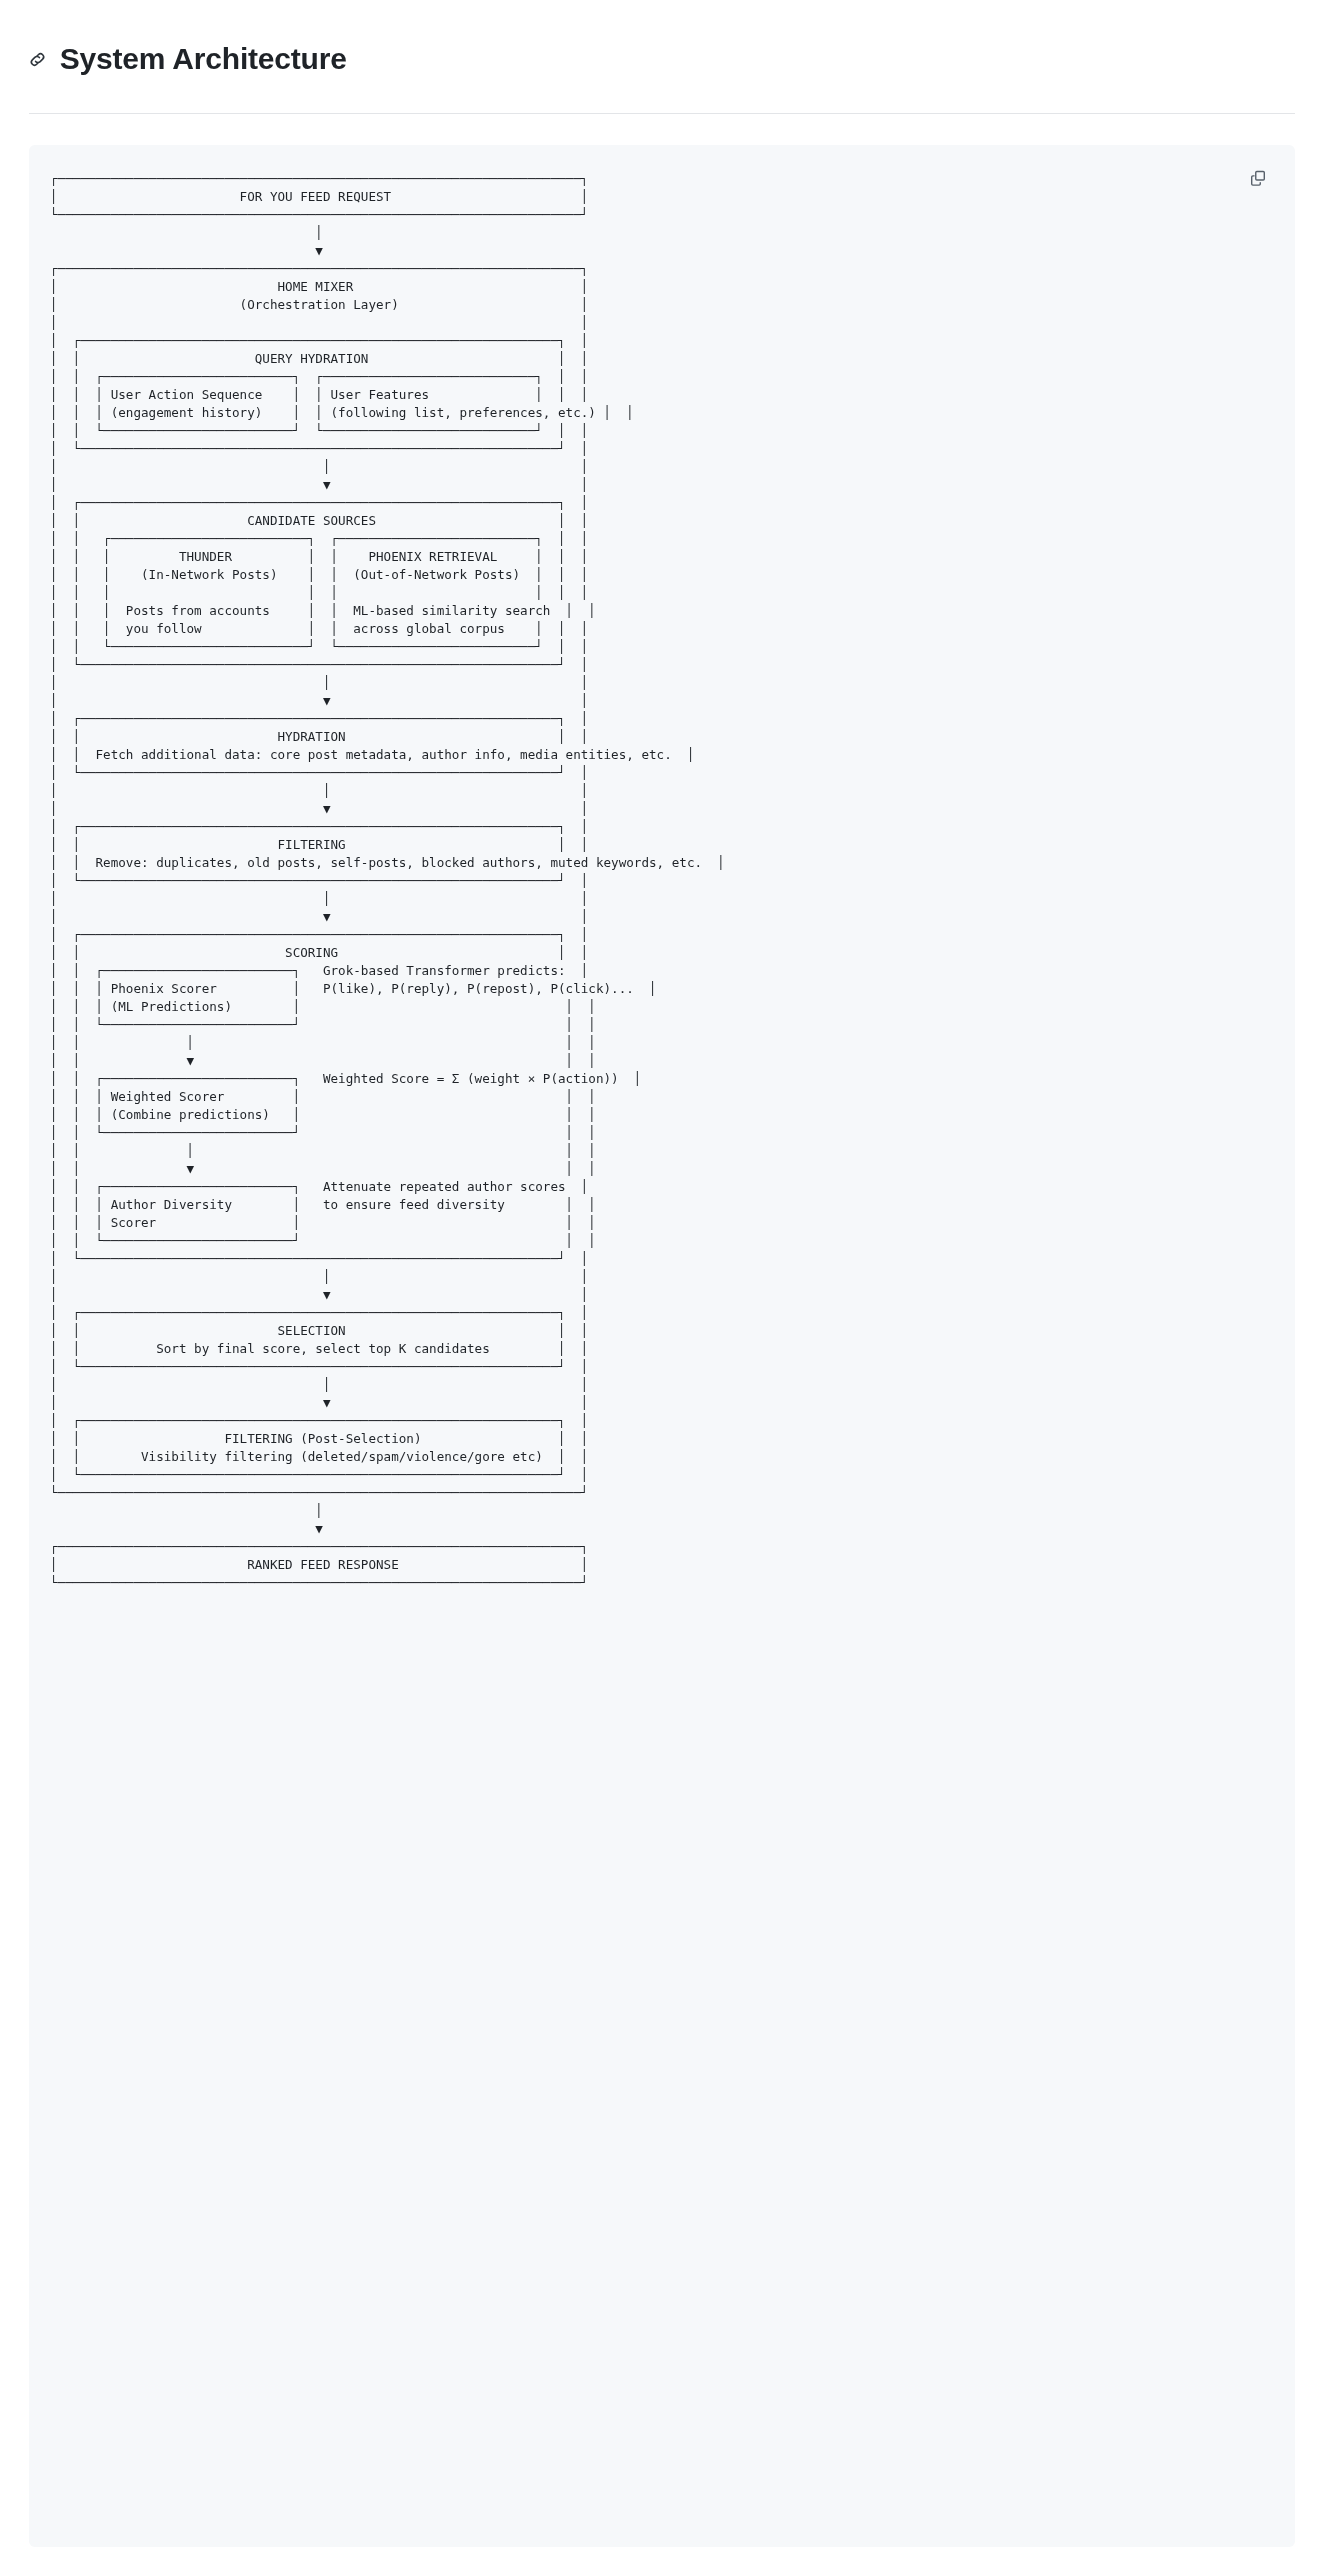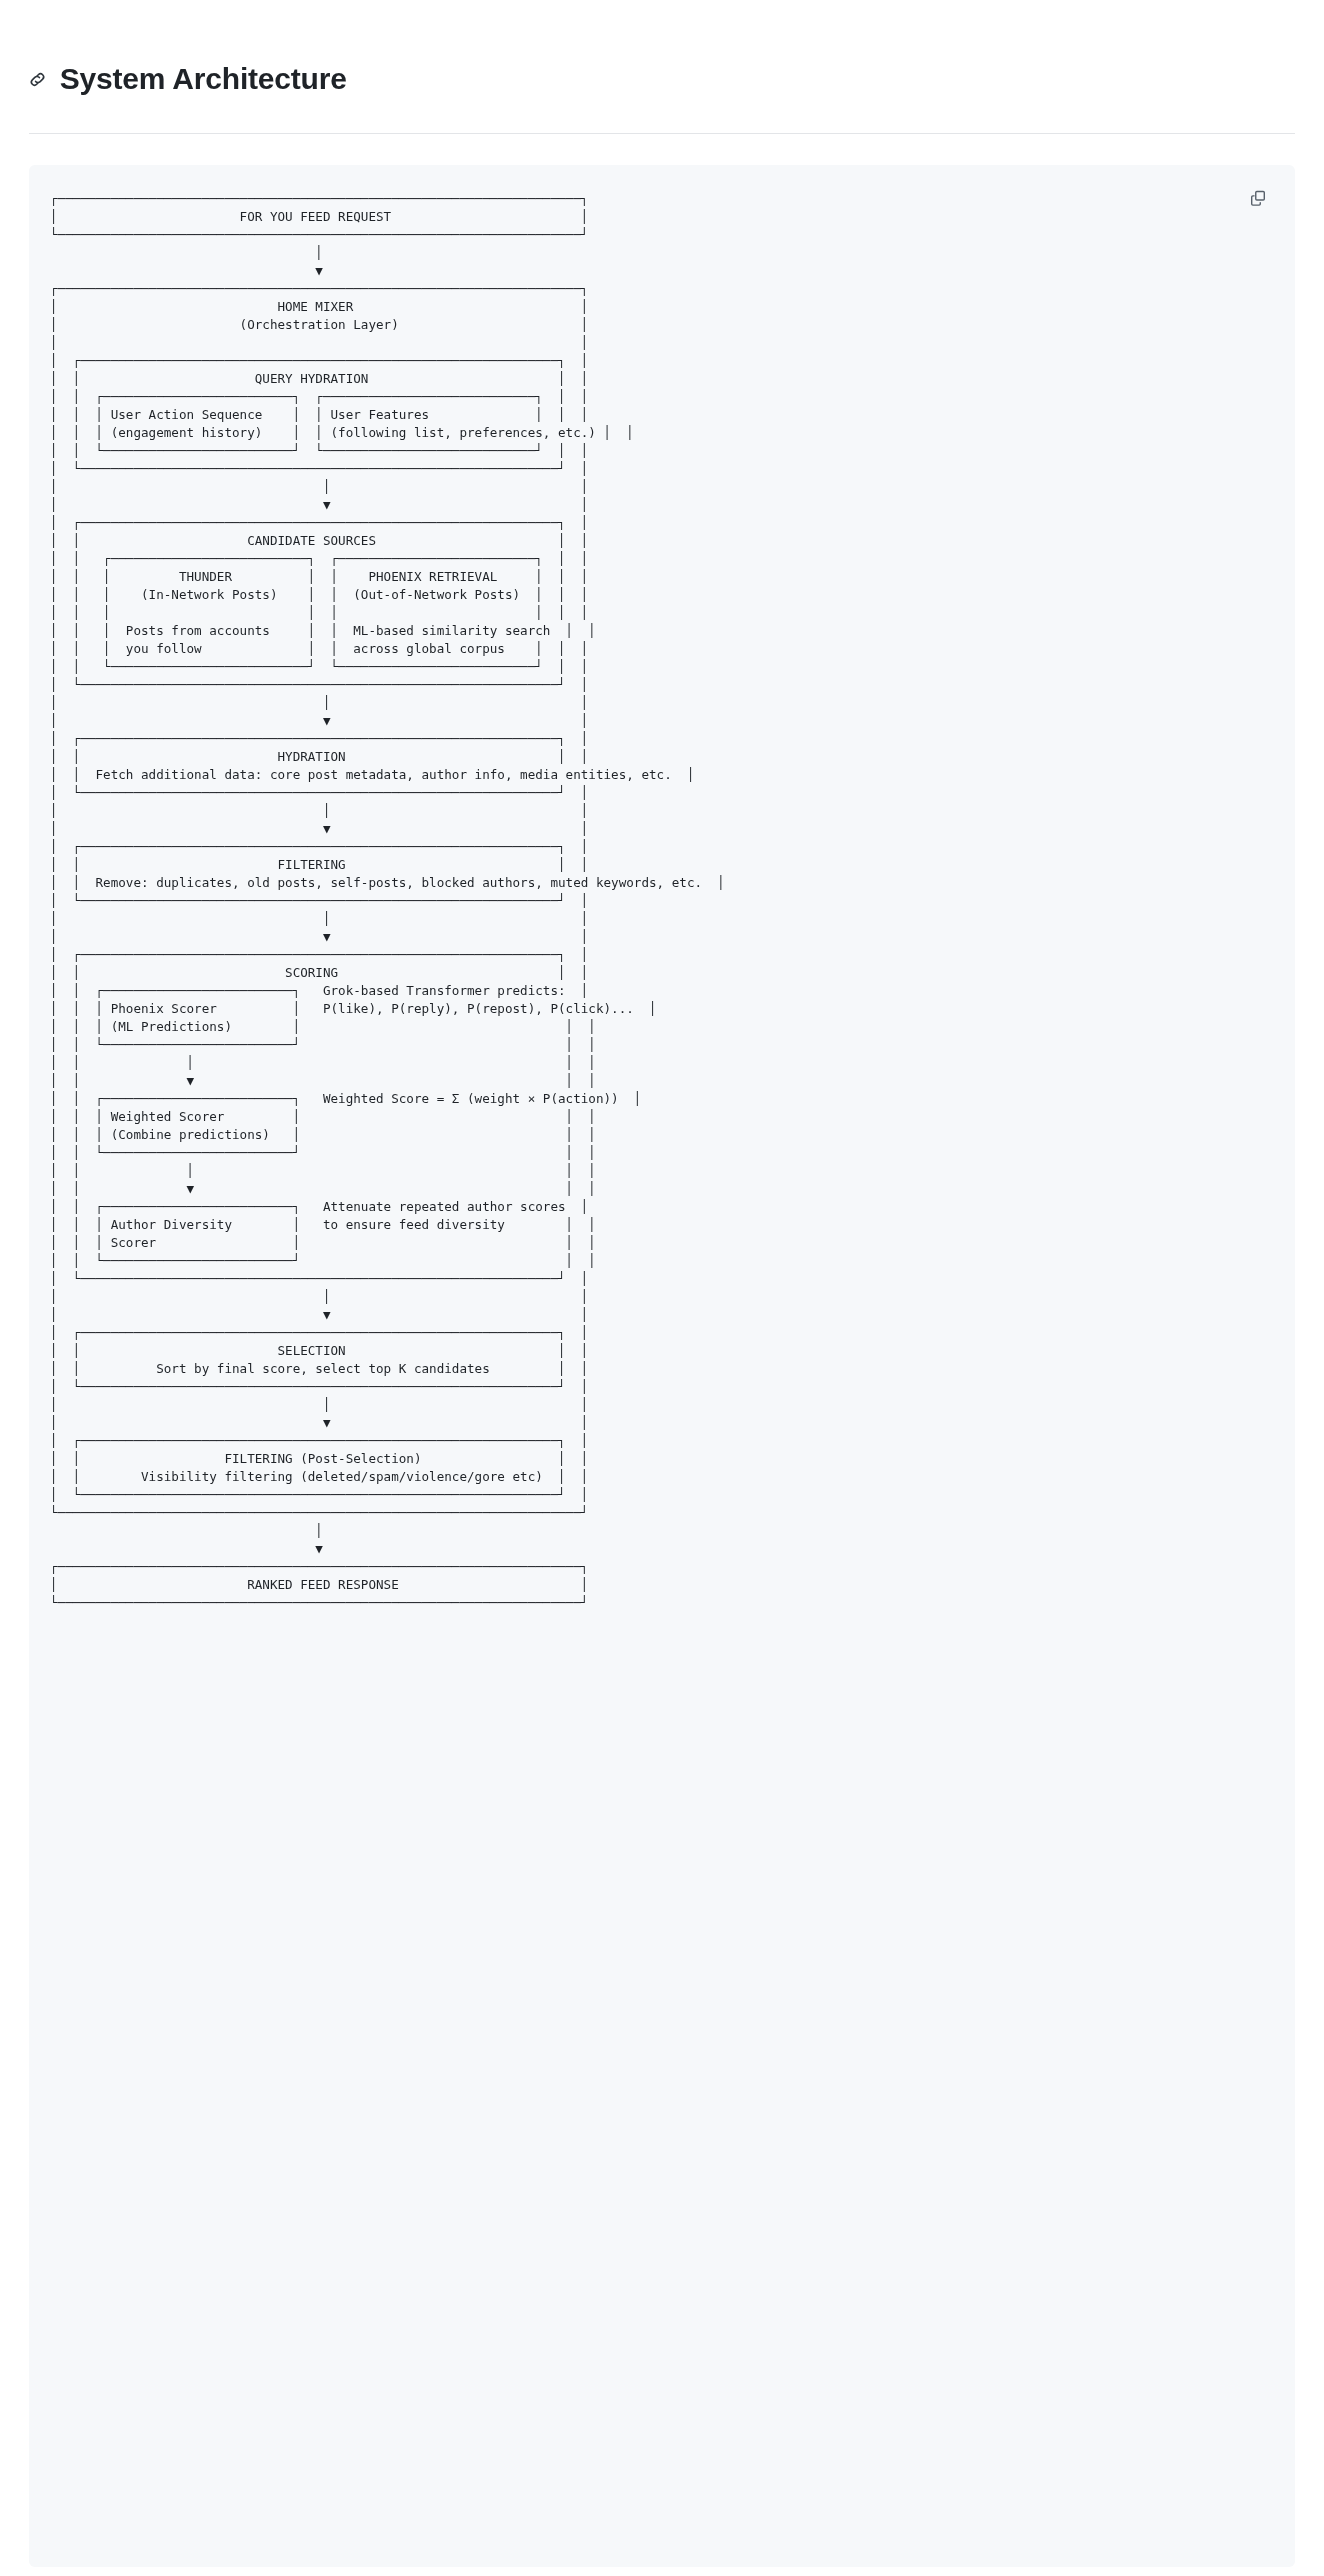--- a/index.html
+++ b/index.html
@@ -10,21 +10,20 @@
     width: 1324px;
   }
   body {
     font-family: "Liberation Sans", sans-serif;
     color: #1f2328;
   }
 
   
   .page-header {
     padding: 21px 29px 0 29px;
-    margin-top: 20px;
   }
   .title-row {
     display: flex;
     align-items: center;
     gap: 9.6px;
     padding-bottom: 15.4px;
   }
   .anchor-icon {
     width: 25px;
     height: 25px;

